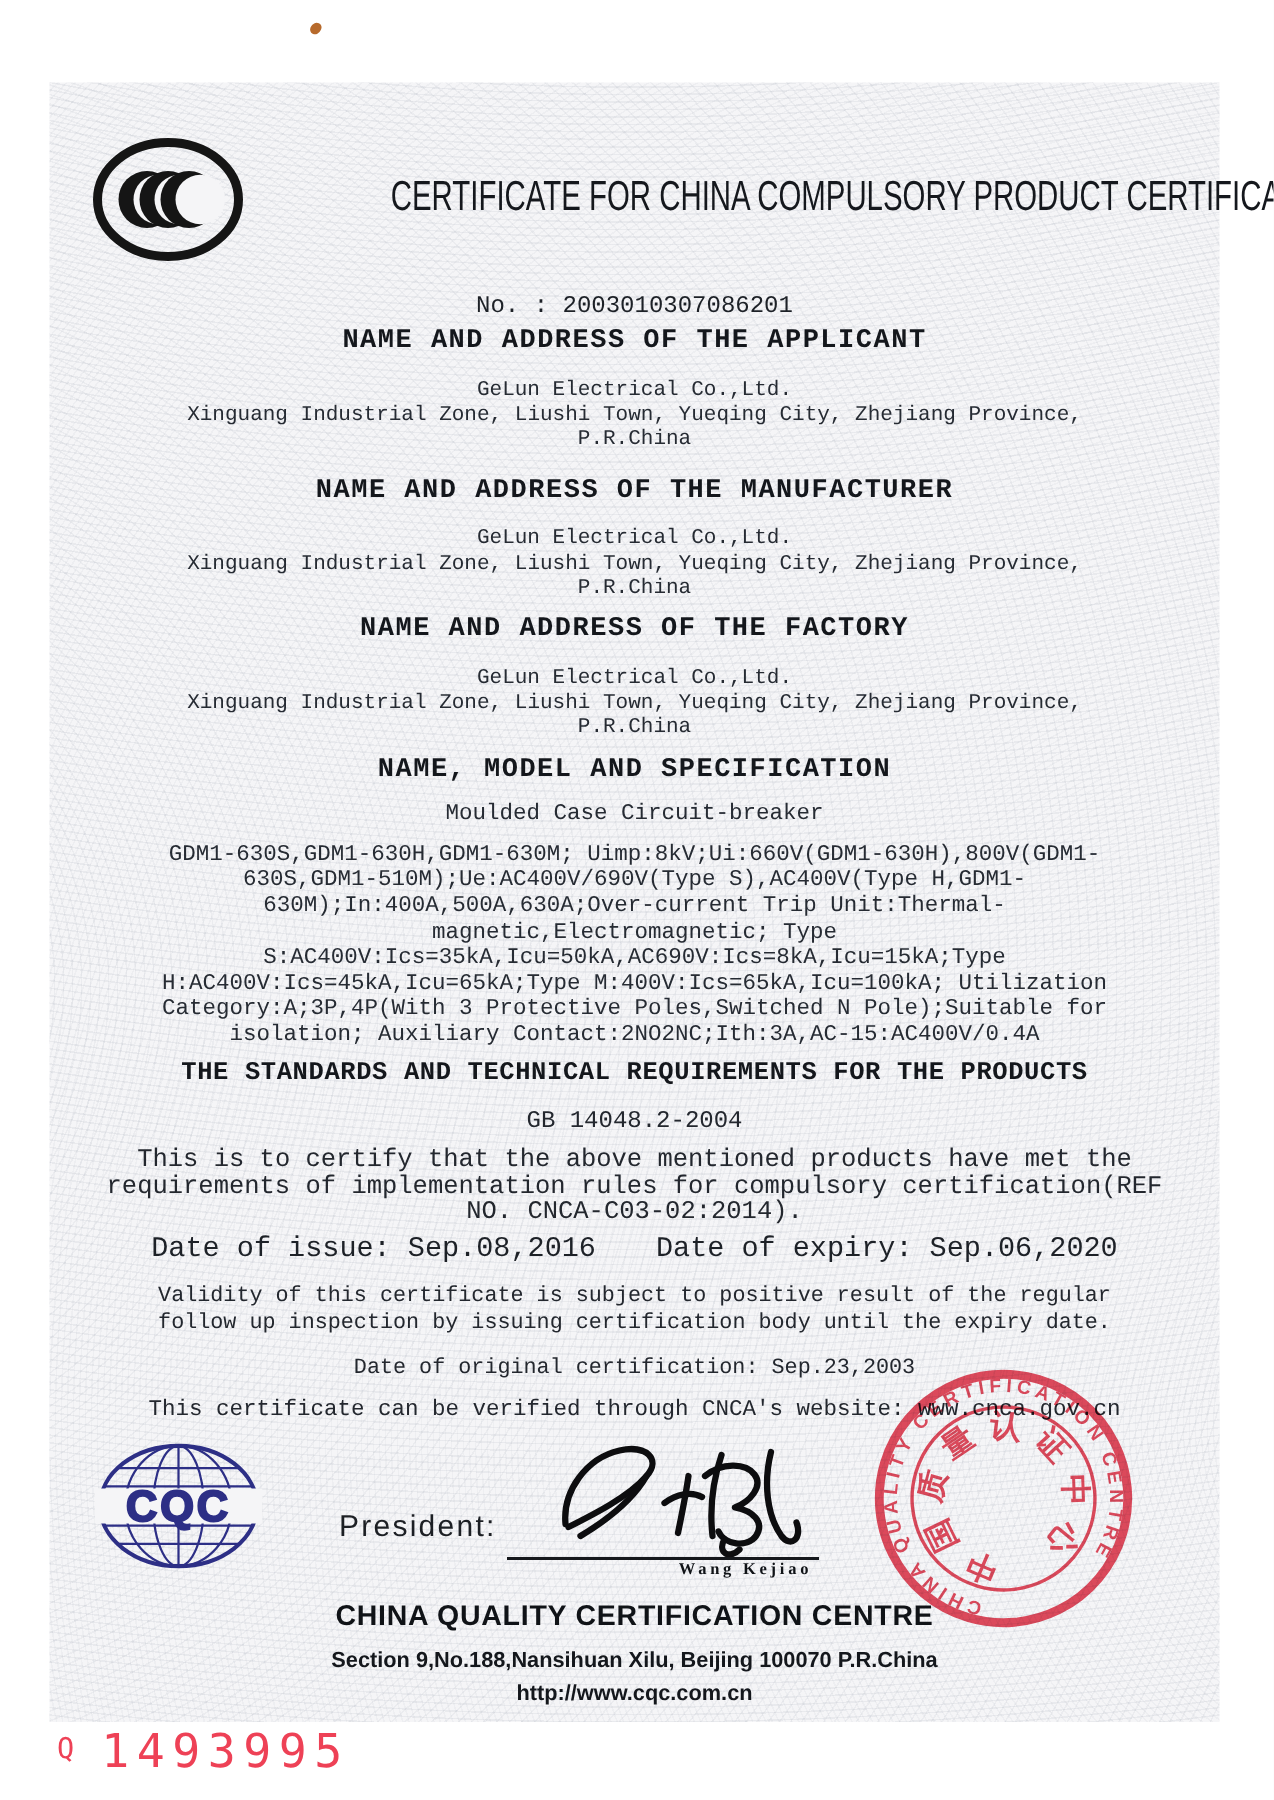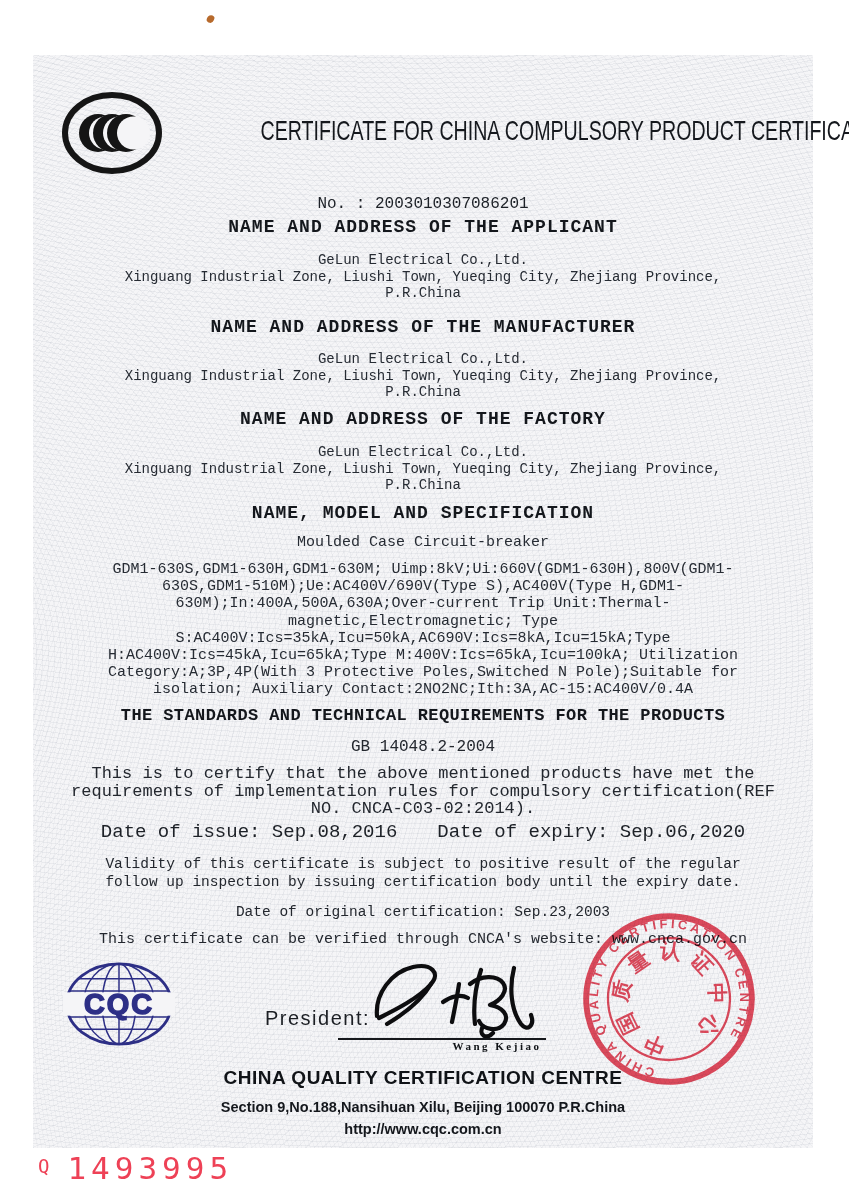--- a/index.html
+++ b/index.html
@@ -30,21 +30,21 @@
   .h-std{font-weight:700;font-size:17px;letter-spacing:.4px;color:#14171c;}
   .gb{font-size:16px;}
   .cert-line{font-size:17px;line-height:17.5px;}
   .dates{top:766px;font-size:19px;color:#1d2127;}
   .dates span{margin:0 20px;}
   .val-line{font-size:14.5px;line-height:17.5px;}
   .orig{top:849px;font-size:14.5px;}
   .verify{top:876px;font-size:15px;}
   .president{
     position:absolute;left:193px;top:952px;font-family:"Liberation Sans",sans-serif;
-    font-size:20px;letter-spacing:1.5px;color:#1c1f24;margin-left:39px;
+    font-size:20px;letter-spacing:1.5px;color:#1c1f24;
   }
   .sig-line{position:absolute;left:305px;top:983px;width:208px;height:2px;background:#16181c;}
   .sig-name{
     position:absolute;left:358px;top:985px;width:212px;text-align:center;
     font-family:"Liberation Serif",serif;font-weight:700;font-size:11px;letter-spacing:2.5px;color:#101317;
   }
   .org{top:1012px;font-family:"Liberation Sans",sans-serif;font-weight:700;font-size:19px;letter-spacing:.5px;color:#101317;}
   .addr{top:1044px;font-family:"Liberation Sans",sans-serif;font-weight:700;font-size:14.5px;color:#14171c;text-align:center;}
   .web{top:1066px;font-family:"Liberation Sans",sans-serif;font-weight:700;font-size:14.5px;color:#14171c;}
   .serial{position:absolute;left:38px;top:1150px;color:#ee4156;font-family:"DejaVu Sans Mono",monospace;}

